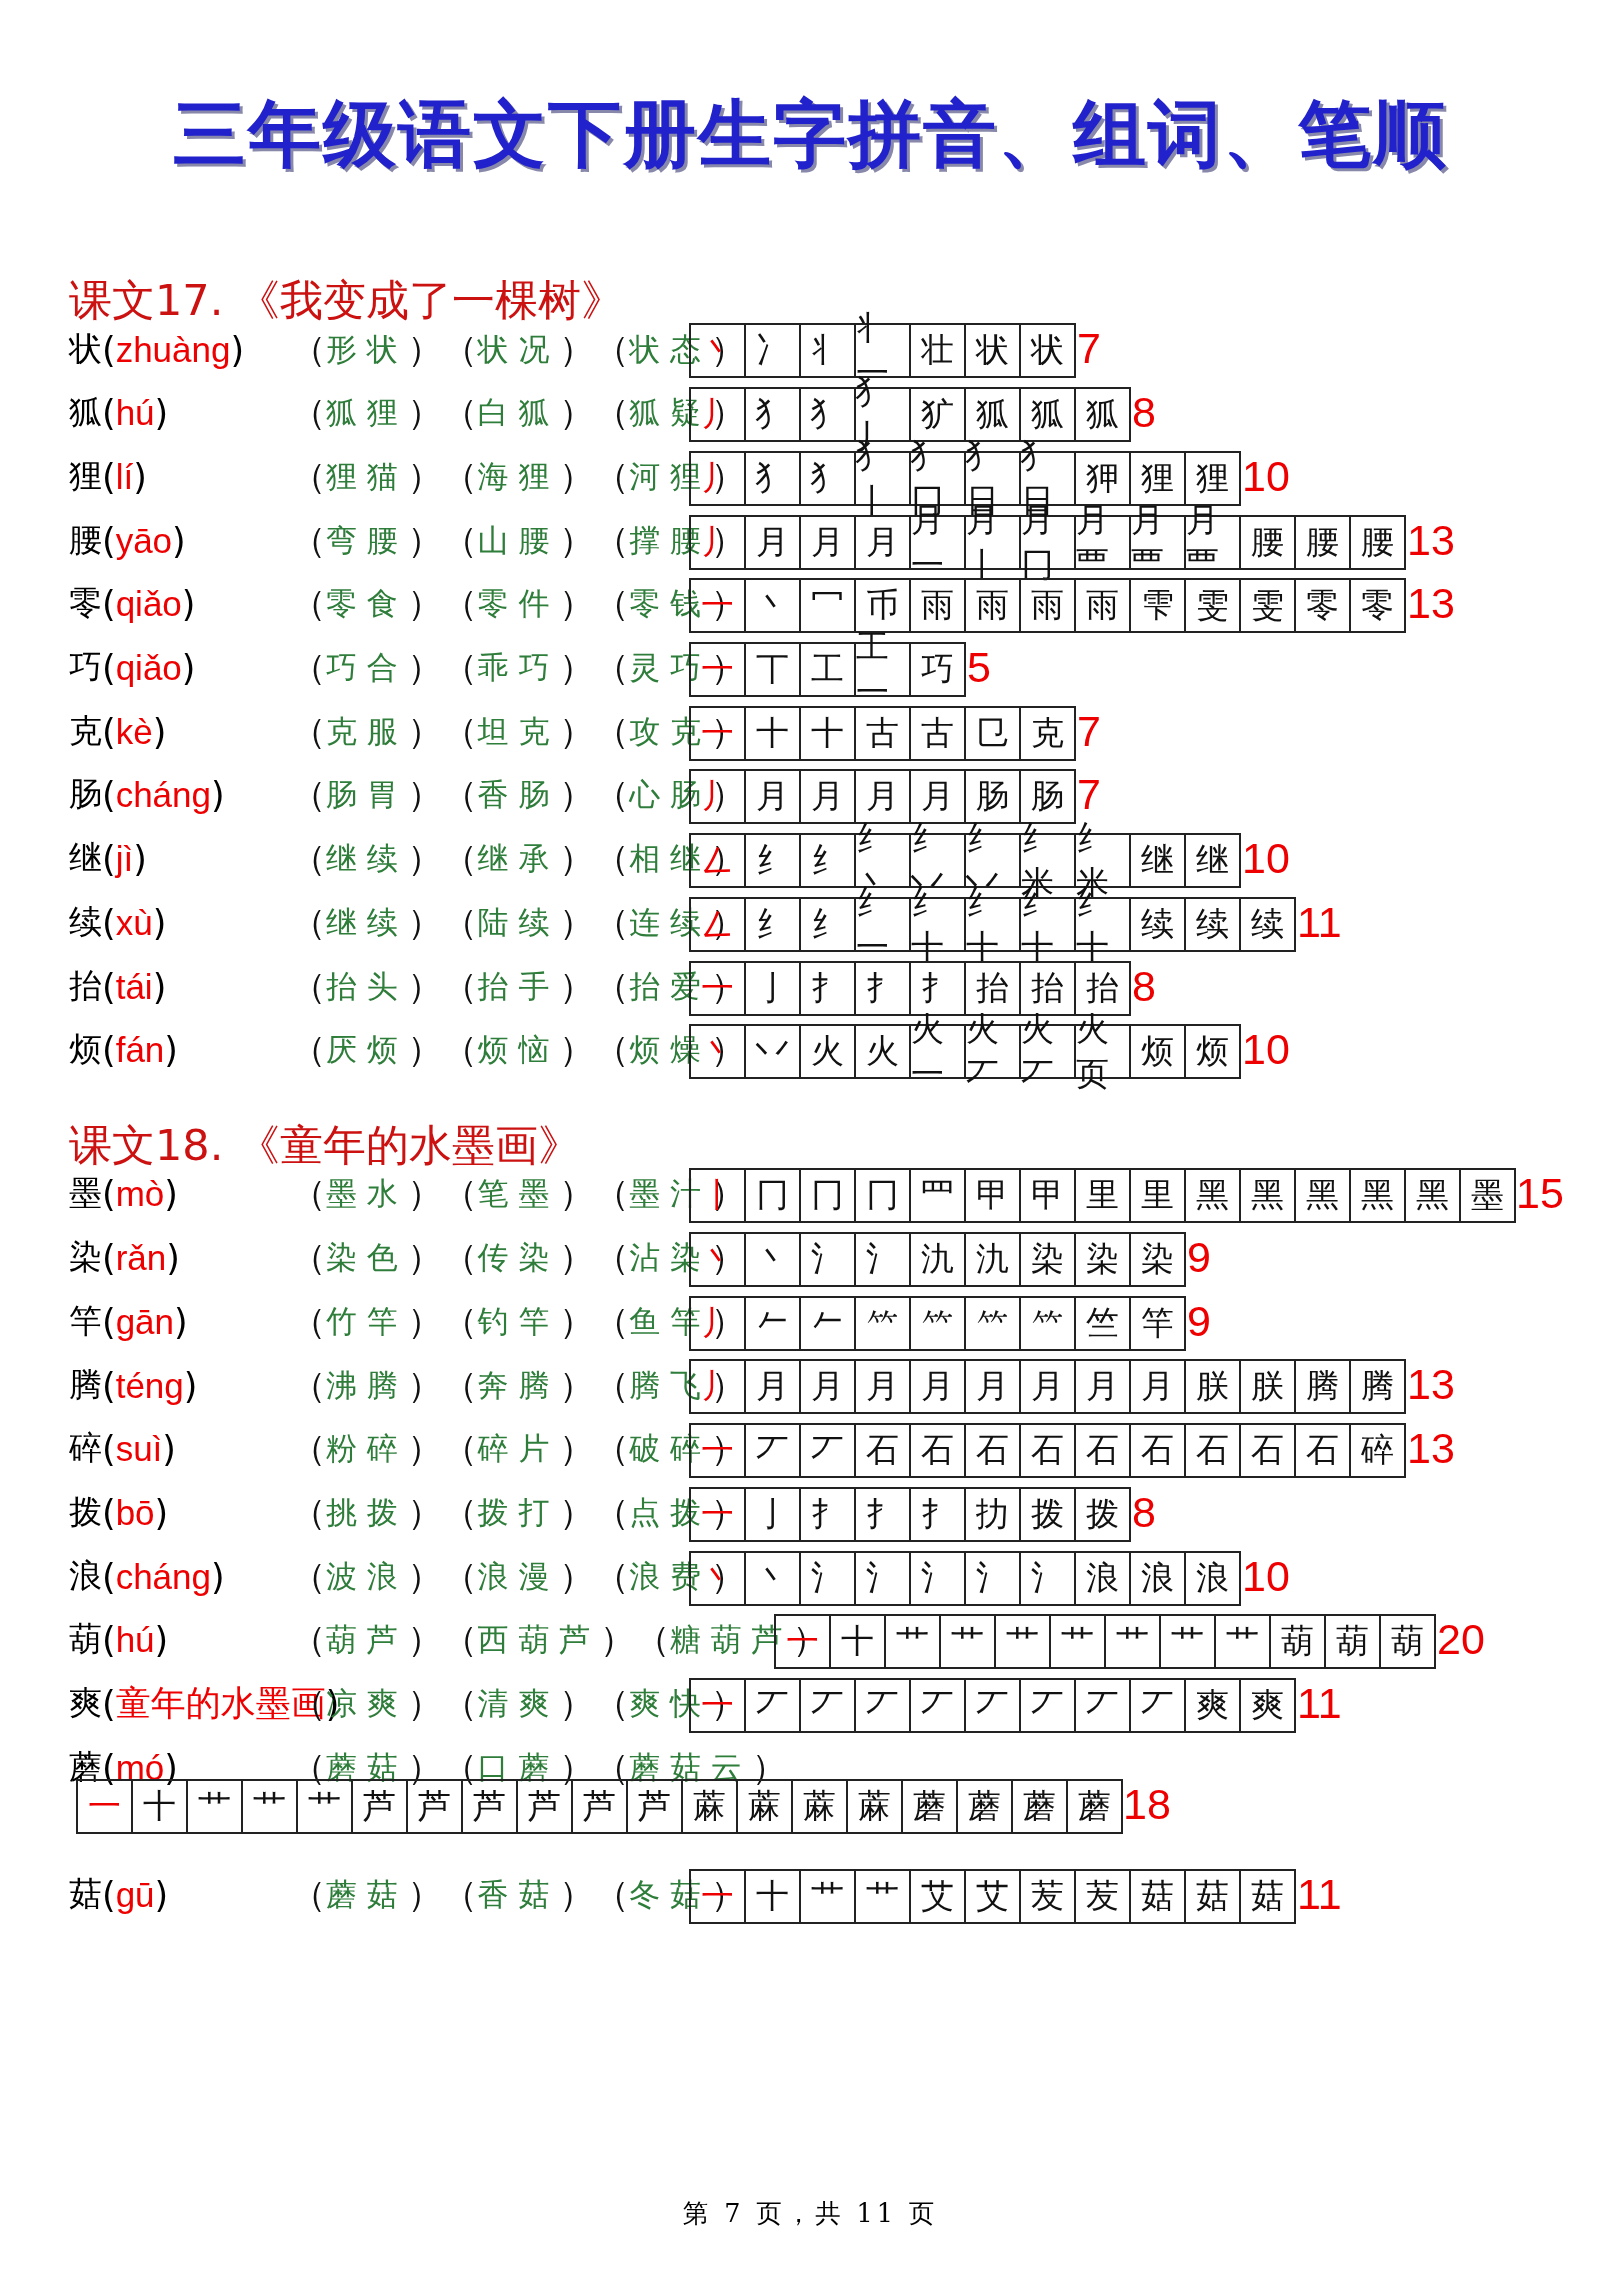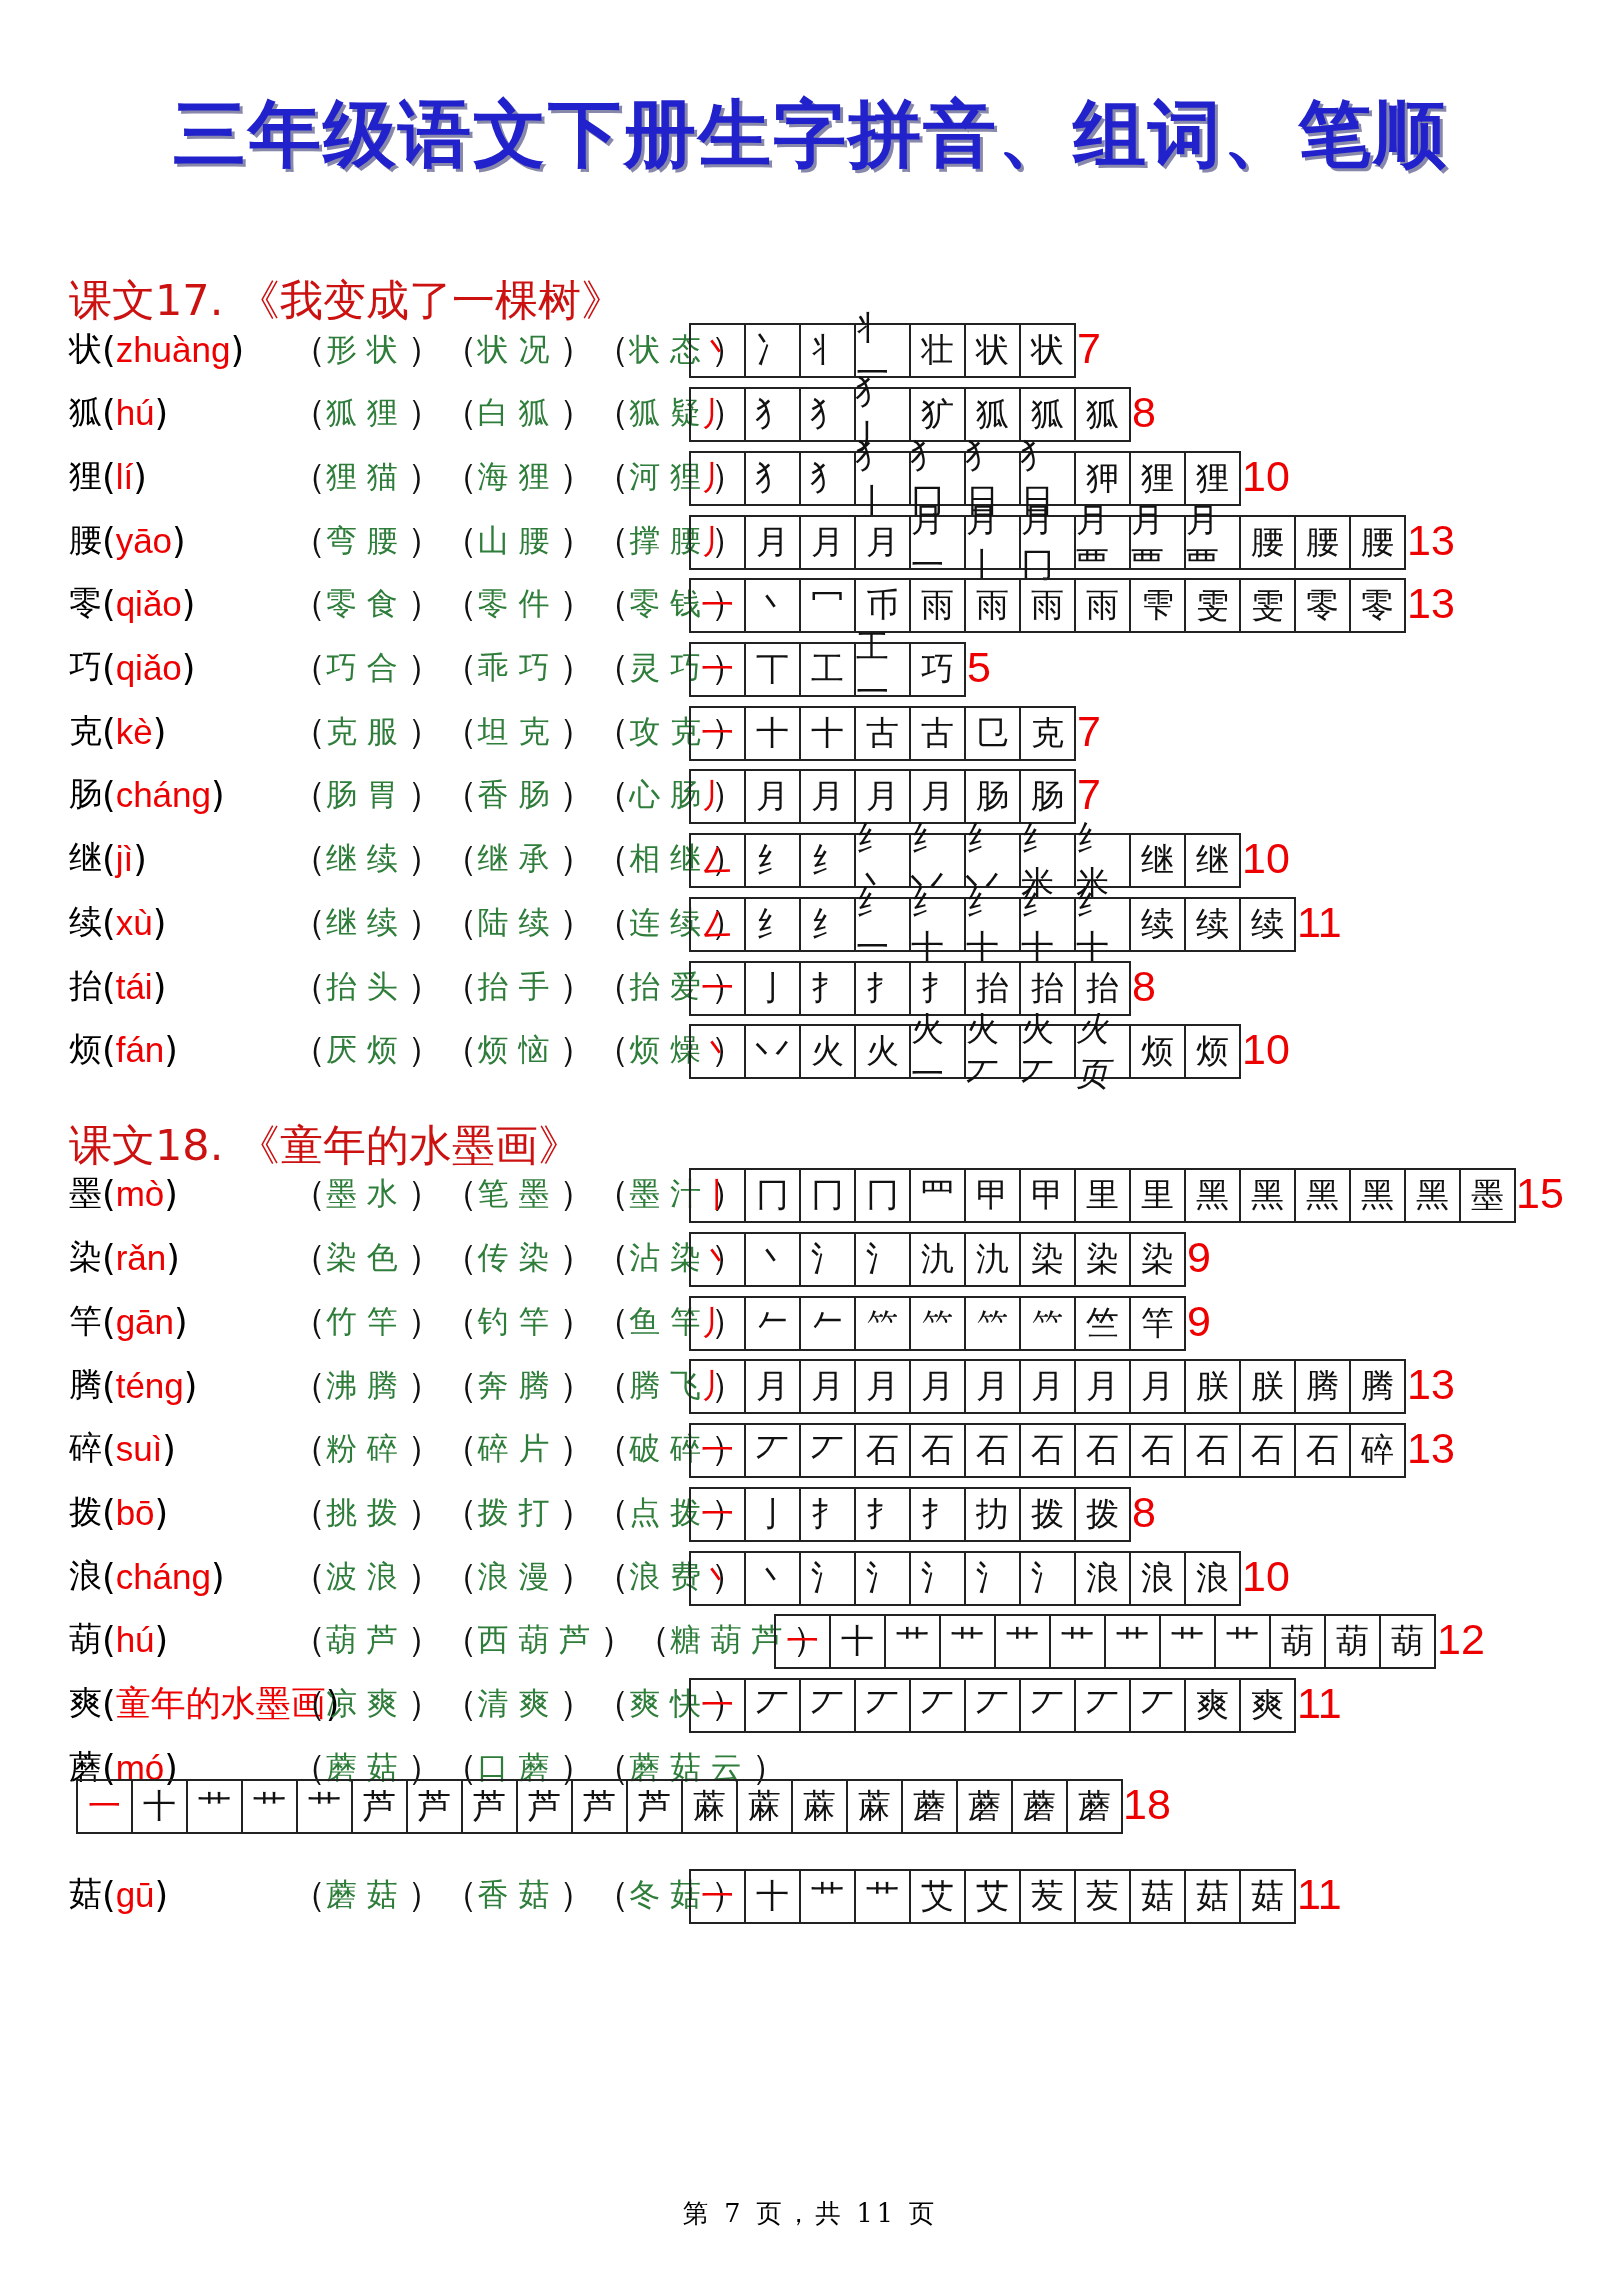--- a/index.html
+++ b/index.html
@@ -398,21 +398,21 @@
       </span>
     </div>
     <div class="grid" style="left: 689px; top: 1024px;">
       <div class="cell first" style="width: 53px;">丶</div>
       <div class="cell" style="width: 53px;">丷</div>
       <div class="cell" style="width: 53px;">火</div>
       <div class="cell" style="width: 53px;">火</div>
       <div class="cell" style="width: 53px;">火一</div>
       <div class="cell" style="width: 53px;">火丆</div>
       <div class="cell" style="width: 53px;">火丆</div>
-      <div class="cell" style="width: 53px; font-style: italic;">火页</div>
+      <div class="cell" style="width: 53px;">火页</div>
       <div class="cell" style="width: 53px;">烦</div>
       <div class="cell" style="width: 53px;">烦</div>
     </div>
     <div class="count" style="left: 1242px; top: 1024px;">10</div>
     <div class="section-title" style="top: 1117px;">课文18. 《童年的水墨画》</div>
     <div class="entry" style="top: 1164px;">
       <span class="head">
         <span class="char">墨</span>
         <span class="paren">(</span>
         <span class="pinyin">mò</span>
@@ -668,21 +668,21 @@
       <div class="cell" style="width: 53px;">艹</div>
       <div class="cell" style="width: 53px;">艹</div>
       <div class="cell" style="width: 53px;">艹</div>
       <div class="cell" style="width: 53px;">艹</div>
       <div class="cell" style="width: 53px;">艹</div>
       <div class="cell" style="width: 53px;">艹</div>
       <div class="cell" style="width: 53px;">葫</div>
       <div class="cell" style="width: 53px;">葫</div>
       <div class="cell" style="width: 53px;">葫</div>
     </div>
-    <div class="count" style="left: 1437px; top: 1614px;">12</div>
+    <div class="count" style="left: 1437px; top: 1614px;">20</div>
     <div class="entry" style="top: 1674px;">
       <span class="head">
         <span class="char">爽</span>
         <span class="paren">(</span>
         <span class="pinyin">童年的水墨画</span>
         <span class="paren">)</span>
       </span>
       <span class="words">
         <span class="word-paren">（</span>
         <span class="word">凉爽</span>

